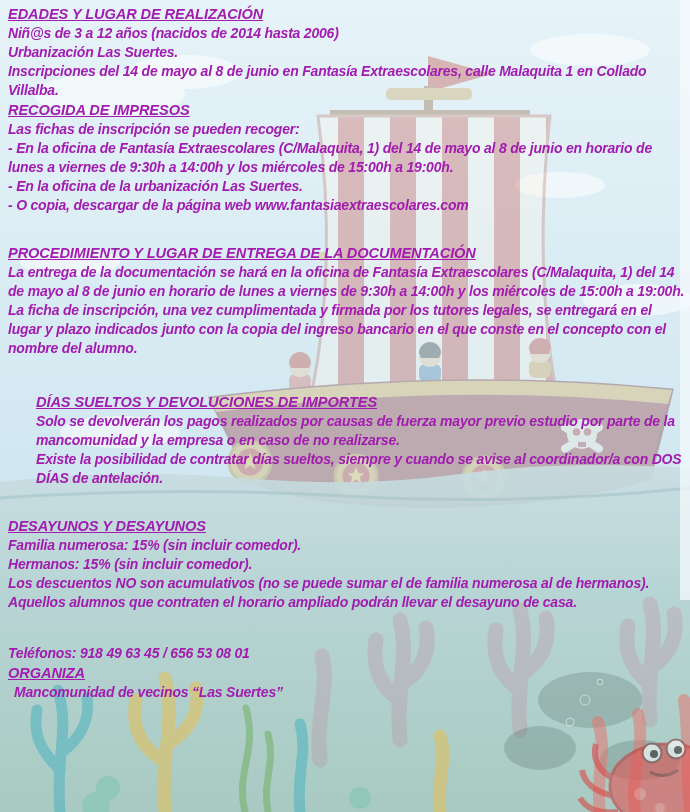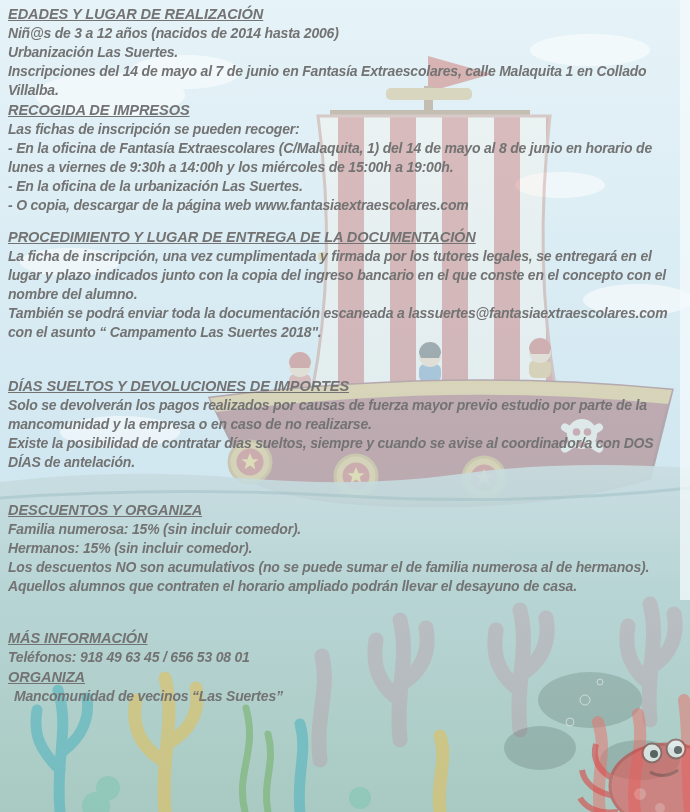--- a/index.html
+++ b/index.html
@@ -4,21 +4,21 @@
 <style>
   html,body{margin:0;padding:0;background:#fff;}
   .flyer{
     position:relative;
     width:690px;height:812px;
     overflow:hidden;
     background:#dcedf5;
     font-family:"Liberation Sans",sans-serif;
     font-style:italic;
     font-weight:bold;
-    color:#737373;
+    color:#a21caf;
   }
   .bg{position:absolute;left:0;top:0;width:690px;height:812px;pointer-events:none;}
   .content{
     position:absolute;left:0;top:0;width:690px;height:812px;
     box-sizing:border-box;
     padding:4px 2px 0 8px;
   }
   .sec h2{
     font-size:14.6px;
     line-height:20px;
@@ -27,22 +27,22 @@
     letter-spacing:-0.1px;
   }
   .sec p{
     font-size:14px;
     line-height:19px;
     margin:0;
     letter-spacing:-0.2px;
   }
   .sec{margin:0;}
   #sec-recogida{}
-  #sec-procedimiento{margin-top:12px;}
-  #sec-dias{margin-top:34px;}
+  #sec-procedimiento{margin-top:28px;}
+  #sec-dias{margin-top:34px;margin-left:28px;}
   #sec-descuentos{margin-top:28px;}
   #sec-informacion{margin-top:32px;}
   #sec-organiza{margin-top:0;}
   #sec-organiza p{padding-left:6px;font-style:italic;}
 </style>
 </head>
 <body>
 
 <div class="flyer">
 
@@ -205,53 +205,52 @@
 
     <rect x="680" y="0" width="10" height="600" fill="#f4fafc" opacity="0.75"></rect>
   </svg>
 
   <div class="content">
 
     <section class="sec" id="sec-edades">
       <h2>EDADES Y LUGAR DE REALIZACIÓN</h2>
       <p>Niñ@s de 3 a 12 años (nacidos de 2014 hasta 2006)</p>
       <p>Urbanización Las Suertes.</p>
-      <p>Inscripciones del 14 de mayo al 7 de junio en Fantasía Extraescolares, calle Malaquita 1 en Collado Villalba.</p>
+      <p>Inscripciones del 14 de mayo al 8 de junio en Fantasía Extraescolares, calle Malaquita 1 en Collado Villalba.</p>
     </section>
 
     <section class="sec" id="sec-recogida">
       <h2>RECOGIDA DE IMPRESOS</h2>
       <p>Las fichas de inscripción se pueden recoger:</p>
       <p>- En la oficina de Fantasía Extraescolares (C/Malaquita, 1) del 14 de mayo al 8 de junio en horario de lunes a viernes de 9:30h a 14:00h y los miércoles de 15:00h a 19:00h.</p>
       <p>- En la oficina de la urbanización Las Suertes.</p>
       <p>- O copia, descargar de la página web www.fantasiaextraescolares.com</p>
     </section>
 
     <section class="sec" id="sec-procedimiento">
       <h2>PROCEDIMIENTO Y LUGAR DE ENTREGA DE LA DOCUMENTACIÓN</h2>
+      <p>La entrega de la documentación se hará en la oficina de Fantasía Extraescolares (C/Malaquita, 1) del 14 de mayo al 8 de junio en horario de lunes a viernes de 9:30h a 14:00h y los miércoles de 15:00h a 19:00h.</p>
       <p>La ficha de inscripción, una vez cumplimentada y firmada por los tutores legales, se entregará en el lugar y plazo indicados junto con la copia del ingreso bancario en el que conste en el concepto con el nombre del alumno.</p>
-      <p>También se podrá enviar toda la documentación escaneada a lassuertes@fantasiaextraescolares.com con el asunto “ Campamento Las Suertes 2018".</p>
     </section>
 
     <section class="sec" id="sec-dias">
       <h2>DÍAS SUELTOS Y DEVOLUCIONES DE IMPORTES</h2>
       <p>Solo se devolverán los pagos realizados por causas de fuerza mayor previo estudio por parte de la mancomunidad y la empresa o en caso de no realizarse.</p>
       <p>Existe la posibilidad de contratar días sueltos, siempre y cuando se avise al coordinador/a con DOS DÍAS de antelación.</p>
     </section>
 
     <section class="sec" id="sec-descuentos">
-      <h2>DESCUENTOS Y ORGANIZA</h2>
+      <h2>DESAYUNOS Y DESAYUNOS</h2>
       <p>Familia numerosa: 15% (sin incluir comedor).</p>
       <p>Hermanos: 15% (sin incluir comedor).</p>
       <p>Los descuentos NO son acumulativos (no se puede sumar el de familia numerosa al de hermanos).</p>
       <p>Aquellos alumnos que contraten el horario ampliado podrán llevar el desayuno de casa.</p>
     </section>
 
     <section class="sec" id="sec-informacion">
-      <h2>MÁS INFORMACIÓN</h2>
       <p>Teléfonos: 918 49 63 45 / 656 53 08 01</p>
     </section>
 
     <section class="sec" id="sec-organiza">
       <h2>ORGANIZA</h2>
       <p>Mancomunidad de vecinos “Las Suertes”</p>
     </section>
 
   </div>
 </div>

